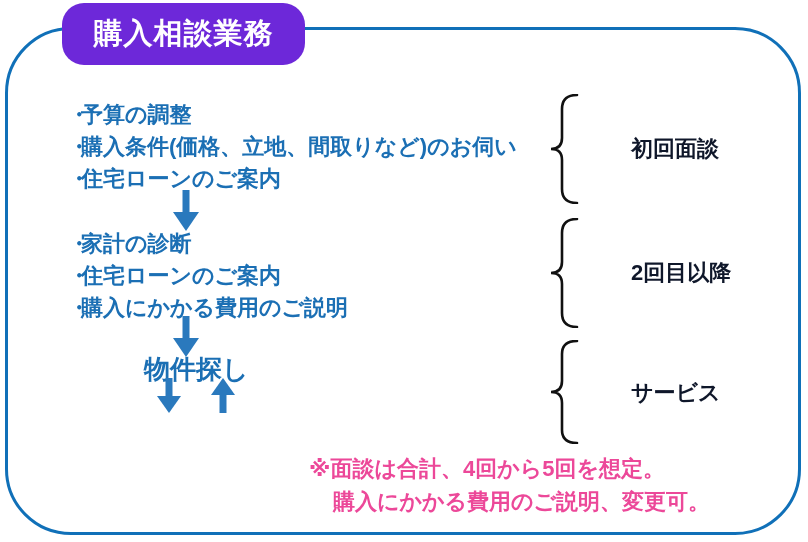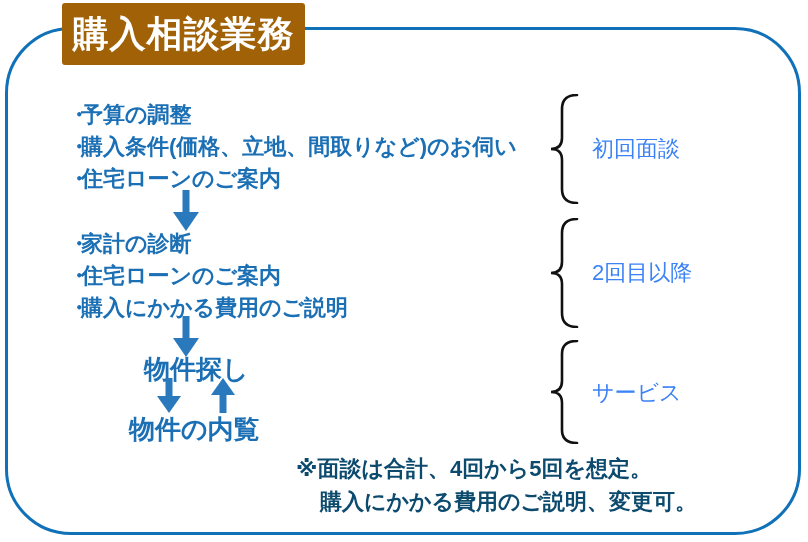--- a/index.html
+++ b/index.html
@@ -33,24 +33,24 @@
   }
 
   
   #title-badge {
     position: absolute;
     left: 62px;
     top: 3px;
     width: 243px;
     height: 62px;
     box-sizing: border-box;
-    background: #a16207;
-    border-radius: 3px;
+    background: #6d28d9;
+    border-radius: 22px;
     color: #ffffff;
-    font-size: 36px;
+    font-size: 29px;
     font-weight: bold;
     letter-spacing: 1px;
     display: flex;
     align-items: center;
     justify-content: center;
     text-align: center;
     z-index: 5;
   }
 
   
@@ -88,35 +88,36 @@
 
   
   .arrow-svg {
     position: absolute;
   }
 
   
   .brace-svg { position: absolute; }
   .brace-label {
     position: absolute;
-    color: #3b82f6;
+    color: #0f172a;
     font-size: 22px;
-    font-weight: normal;
+    font-weight: bold;
     white-space: nowrap;
+    margin-left: 39px;
   }
   #brace-label-1 { left: 592px; top: 134px; }
   #brace-label-2 { left: 592px; top: 258px; }
   #brace-label-3 { left: 592px; top: 378px; }
 
   
   #note {
     position: absolute;
-    left: 296px;
+    left: 309px;
     top: 452px;
-    color: #0c4a6e;
+    color: #ec4899;
     font-size: 22px;
     font-weight: bold;
     line-height: 33px;
     white-space: nowrap;
   }
   #note .note-line-2 { padding-left: 24px; display: block; }
   #note .note-line-1 { display: block; }
 </style>
 </head>
 <body>
@@ -154,21 +155,20 @@
   <svg class="arrow-svg" style="left:152px; top:378px;" width="34" height="36" viewBox="0 0 34 36">
     <path d="M17 0 L17 21" stroke="#2a79bd" stroke-width="7" fill="none"></path>
     <path d="M5 18 L17 35 L29 18 Z" fill="#2a79bd"></path>
   </svg>
 
   <svg class="arrow-svg" style="left:206px; top:378px;" width="34" height="36" viewBox="0 0 34 36">
     <path d="M17 35 L17 14" stroke="#2a79bd" stroke-width="7" fill="none"></path>
     <path d="M5 17 L17 0 L29 17 Z" fill="#2a79bd"></path>
   </svg>
 
-  <div class="cycle-label" id="cycle-bottom">物件の内覧</div>
 
   <svg class="brace-svg" style="left:550px; top:94px;" width="34" height="110" viewBox="0 0 34 110">
     <path d="M27 1 Q12 1 12 15 L12 44 Q12 55 1 55 Q12 55 12 66 L12 95 Q12 109 27 109" stroke="#111111" stroke-width="2.6" fill="none" stroke-linecap="round"></path>
   </svg>
   <div class="brace-label" id="brace-label-1">初回面談</div>
 
   <svg class="brace-svg" style="left:550px; top:218px;" width="34" height="110" viewBox="0 0 34 110">
     <path d="M27 1 Q12 1 12 15 L12 44 Q12 55 1 55 Q12 55 12 66 L12 95 Q12 109 27 109" stroke="#111111" stroke-width="2.6" fill="none" stroke-linecap="round"></path>
   </svg>
   <div class="brace-label" id="brace-label-2">2回目以降</div>

